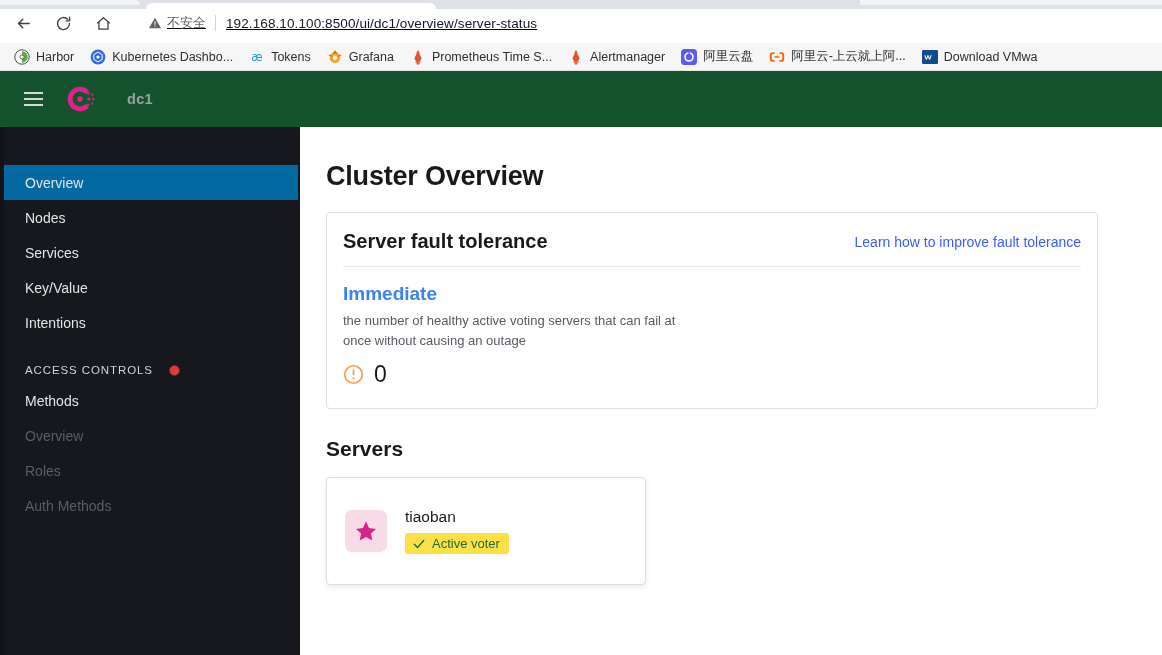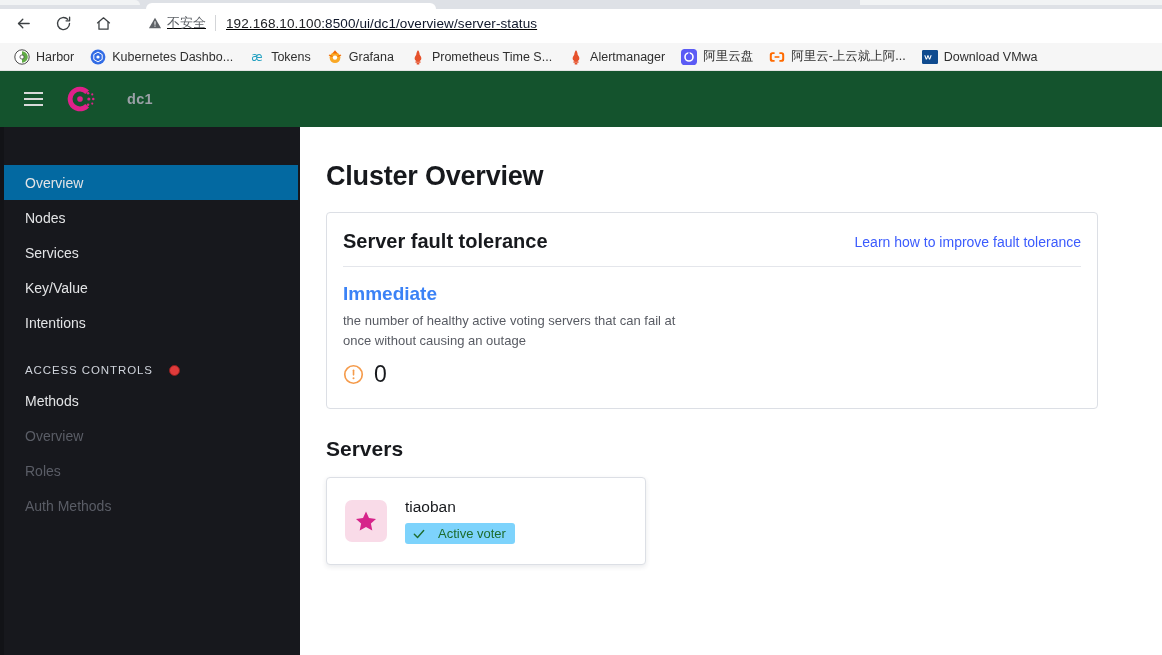--- a/index.html
+++ b/index.html
@@ -126,31 +126,31 @@
   .metric-value { font-size: 23px; color: #17191d; line-height: 1; }
 
   .section-title {
     font-size: 21px; font-weight: bold; color: #17191d;
     margin: 28px 0 16px 0;
   }
 
   .server-card {
     width: 320px; background: #fff; border: 1px solid #dcdfe5; border-radius: 4px;
     box-shadow: 0 2px 5px rgba(40,50,70,.10);
-    padding: 20px 18px; display: flex; align-items: center; gap: 18px;
+    padding: 30px 18px; display: flex; align-items: center; gap: 18px;
   }
   .server-avatar {
     width: 42px; height: 42px; border-radius: 7px; background: #f9dbe8;
     display: flex; align-items: center; justify-content: center; flex: none;
   }
   .server-meta { display: flex; flex-direction: column; gap: 7px; }
   .server-name { font-size: 15.5px; color: #17191d; }
   .badge {
-    display: inline-flex; align-items: center; gap: 12px; align-self: flex-start;
-    background: #7dd3fc; color: #1d6c2e; font-size: 13px;
+    display: inline-flex; align-items: center; gap: 6px; align-self: flex-start;
+    background: #fde047; color: #1d6c2e; font-size: 13px;
     padding: 3px 9px 3px 7px; border-radius: 3px;
   }
   .badge svg { display: block; }
 </style>
 </head>
 <body>
 
 <div class="browser">
 
   <div class="tabstrip">

